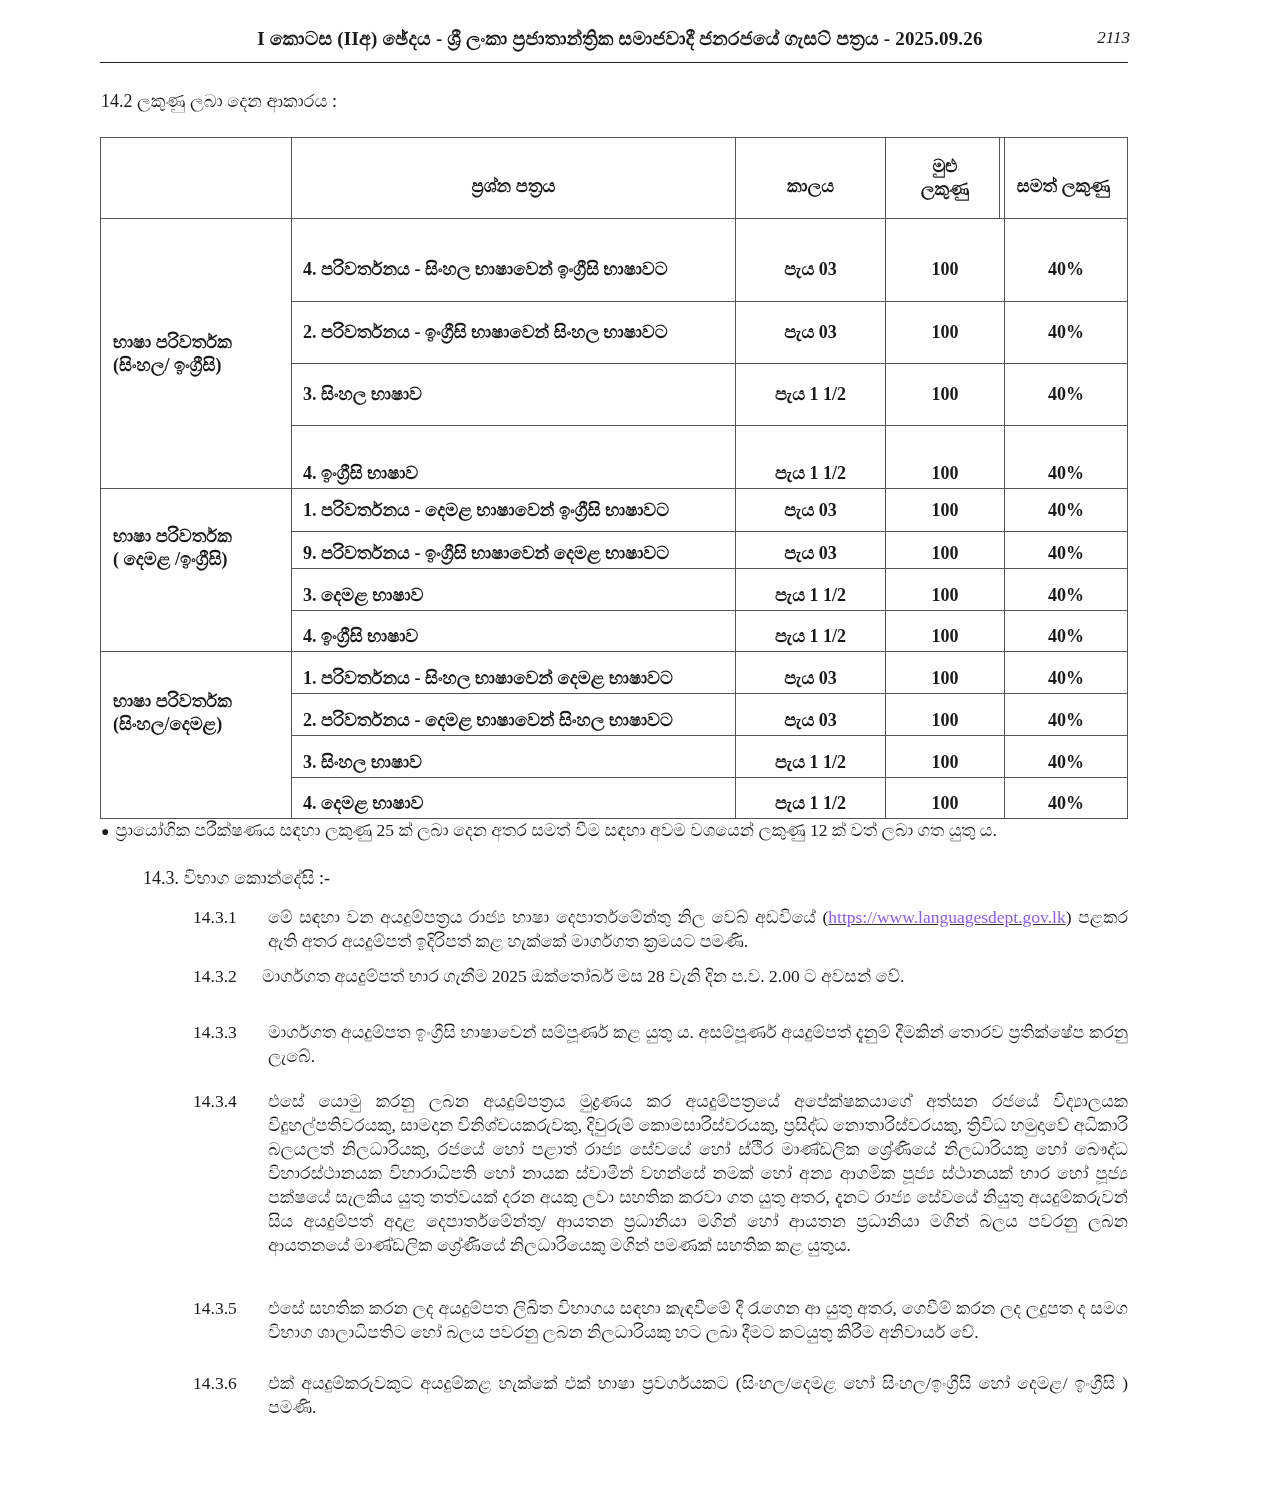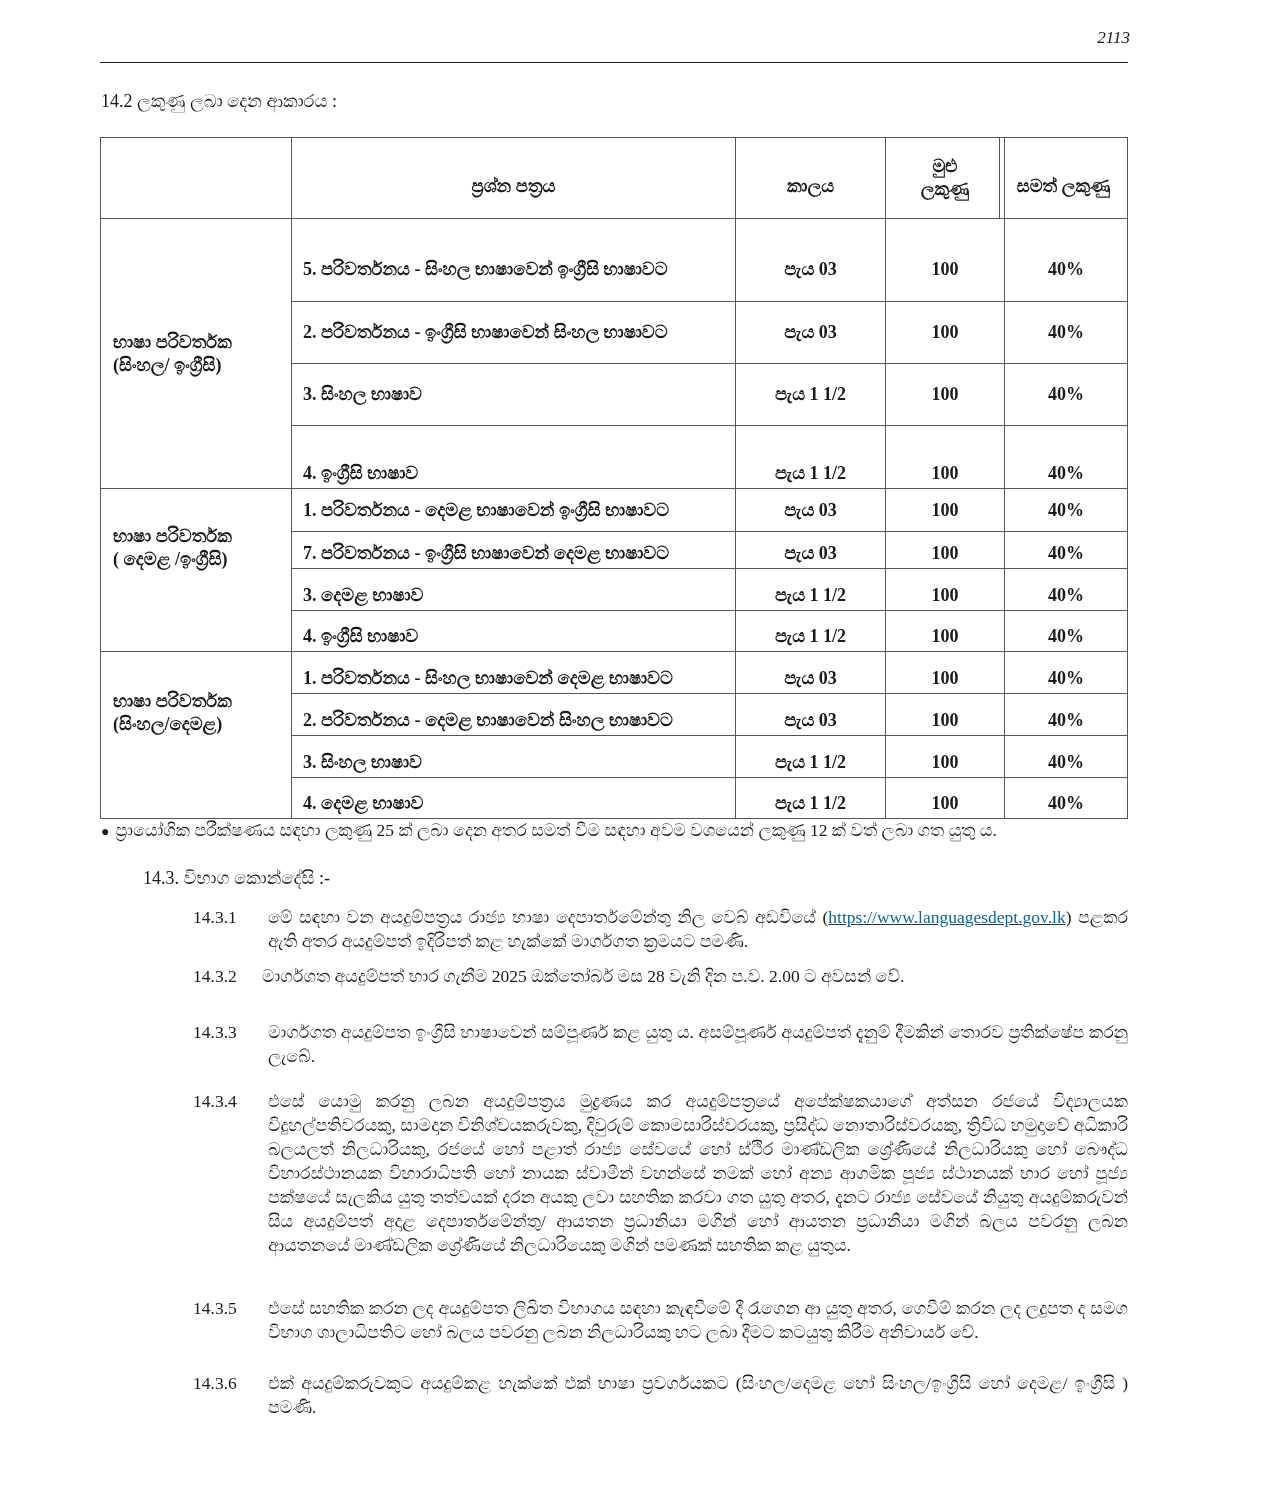--- a/index.html
+++ b/index.html
@@ -46,27 +46,28 @@
   .note .bullet { font-size: 14px; margin-right: 6px; }
   .sub-title {
     position: absolute; left: 143px; top: 868px; font-size: 18px;
   }
   .clause {
     position: absolute; left: 193px; width: 935px; font-size: 17.5px; line-height: 24px;
   }
   .clause .num { position: absolute; left: 0; top: 0; }
   .clause .text { margin-left: 75px; text-align: justify; }
   .clause .text.tight { margin-left: 69px; }
-  .link { color: #0369a1; text-decoration: underline; text-decoration-color: #333; }
+  .link { color: #8b5cf6; text-decoration: underline; text-decoration-color: #333; }
   b { font-weight: normal; }
 </style>
 </head>
 <body>
 
 <div class="page-header">
+  <div class="title">I කොටස (IIඅ) ඡේදය - ශ්‍රී ලංකා ප්‍රජාතාන්ත්‍රික සමාජවාදී ජනරජයේ ගැසට් පත්‍රය -   2025.09.26</div>
   <div class="pageno">2113</div>
 </div>
 
 <div class="section-title">14.2 ලකුණු ලබා දෙන ආකාරය :</div>
 
 <table class="marks">
   <colgroup>
     <col class="c1">
       <col class="c2">
       <col class="c3">
@@ -84,21 +85,21 @@
         </th>
     </tr>
   </thead>
 
   <tbody>
     <tr style="height:83px;">
       <td rowspan="4" class="group-label">
         <div>භාෂා පරිවර්තක</div>
         <div>(සිංහල/ ඉංග්‍රීසි)</div>
       </td>
-      <td class="paper cell-mid" style="padding-top:18px !important;">5. පරිවර්තනය - සිංහල භාෂාවෙන් ඉංග්‍රීසි භාෂාවට</td>
+      <td class="paper cell-mid" style="padding-top:18px !important;">4. පරිවර්තනය - සිංහල භාෂාවෙන් ඉංග්‍රීසි භාෂාවට</td>
       <td class="center cell-mid" style="padding-top:18px !important;">පැය 03</td>
       <td class="center cell-mid" style="padding-top:18px !important;">100</td>
       <td class="center cell-mid" style="padding-top:18px !important;">40%</td>
     </tr>
     <tr style="height:62px;">
       <td class="paper cell-mid">2. පරිවර්තනය - ඉංග්‍රීසි භාෂාවෙන් සිංහල භාෂාවට</td>
       <td class="center cell-mid">පැය 03</td>
       <td class="center cell-mid">100</td>
       <td class="center cell-mid">40%</td>
     </tr>
@@ -121,21 +122,21 @@
       <td rowspan="4" class="group-label" style="vertical-align:top;padding-top:36px !important;">
         <div>භාෂා පරිවර්තක</div>
         <div>( දෙමළ /ඉංග්‍රීසි)</div>
       </td>
       <td class="paper cell-mid">1. පරිවර්තනය - දෙමළ භාෂාවෙන් ඉංග්‍රීසි භාෂාවට</td>
       <td class="center cell-mid">පැය 03</td>
       <td class="center cell-mid">100</td>
       <td class="center cell-mid">40%</td>
     </tr>
     <tr style="height:37px;">
-      <td class="paper cell-bottom">7. පරිවර්තනය - ඉංග්‍රීසි භාෂාවෙන් දෙමළ භාෂාවට</td>
+      <td class="paper cell-bottom">9. පරිවර්තනය - ඉංග්‍රීසි භාෂාවෙන් දෙමළ භාෂාවට</td>
       <td class="center cell-bottom">පැය 03</td>
       <td class="center cell-bottom">100</td>
       <td class="center cell-bottom">40%</td>
     </tr>
     <tr style="height:42px;">
       <td class="paper cell-bottom">3. දෙමළ භාෂාව</td>
       <td class="center cell-bottom">පැය 1 1/2</td>
       <td class="center cell-bottom">100</td>
       <td class="center cell-bottom">40%</td>
     </tr>

